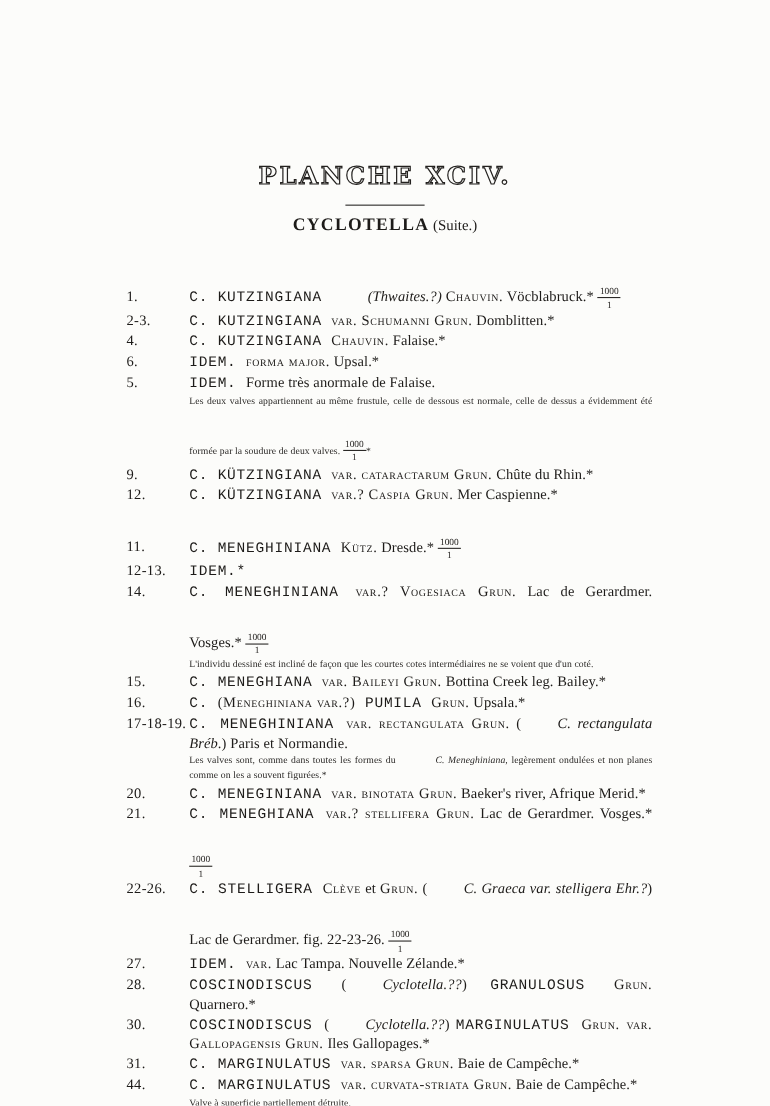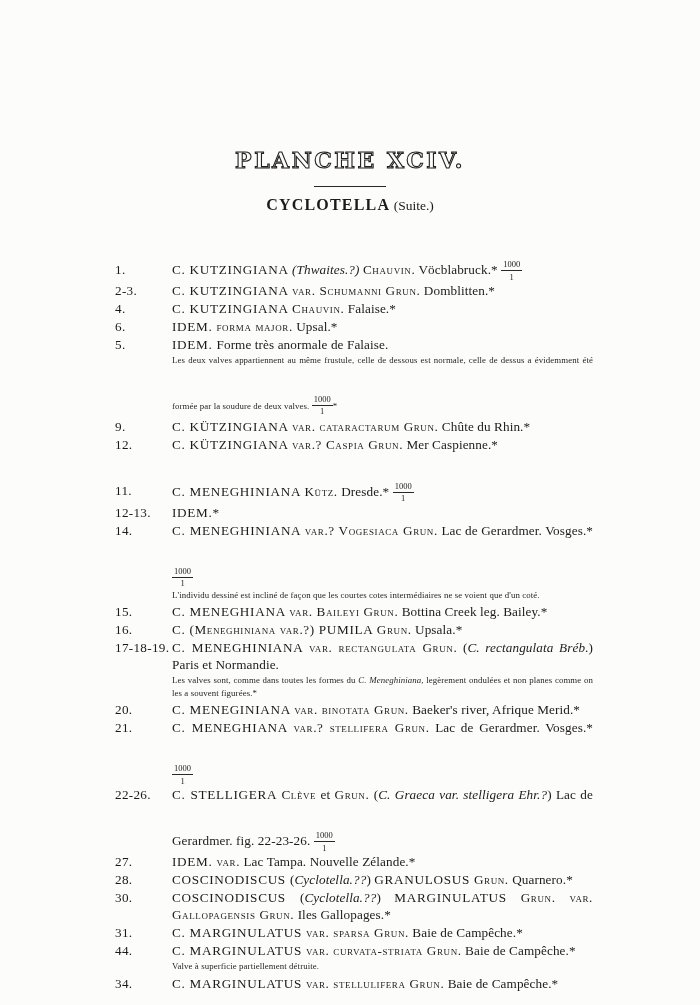--- a/index.html
+++ b/index.html
@@ -34,23 +34,23 @@
     font-size:13.2px;line-height:17px;
     text-align:justify;
     padding-left:57px;text-indent:-57px;
     margin-top:1px;
   }
   .num{
     display:inline-block;min-width:57px;
     text-indent:0;letter-spacing:0.3px;
   }
   .seg{letter-spacing:0.1px;}
-  .seg.g{letter-spacing:0.7px;}
+  .seg.g{letter-spacing:0.7px;font-family:Liberation Mono, monospace;}
   .seg.sc{font-variant:small-caps;letter-spacing:0.6px;}
-  .seg.it{font-style:italic;}
+  .seg.it{font-style:italic;margin-left:33px;}
   .frac{
     display:inline-block;vertical-align:-6px;text-align:center;
     font-size:8.5px;line-height:1;letter-spacing:0;text-indent:0;margin-top:28px;
   }
   .frac .ft{display:block;border-bottom:1px solid #2a2826;padding:0 2px 1.5px;}
   .frac .fb{display:block;padding-top:1.5px;}
   .note{
     font-size:8.8px;line-height:12.5px;color:#282624;
     text-align:justify;text-indent:0;letter-spacing:0.15px;
     margin:1px 0 2px 0;

